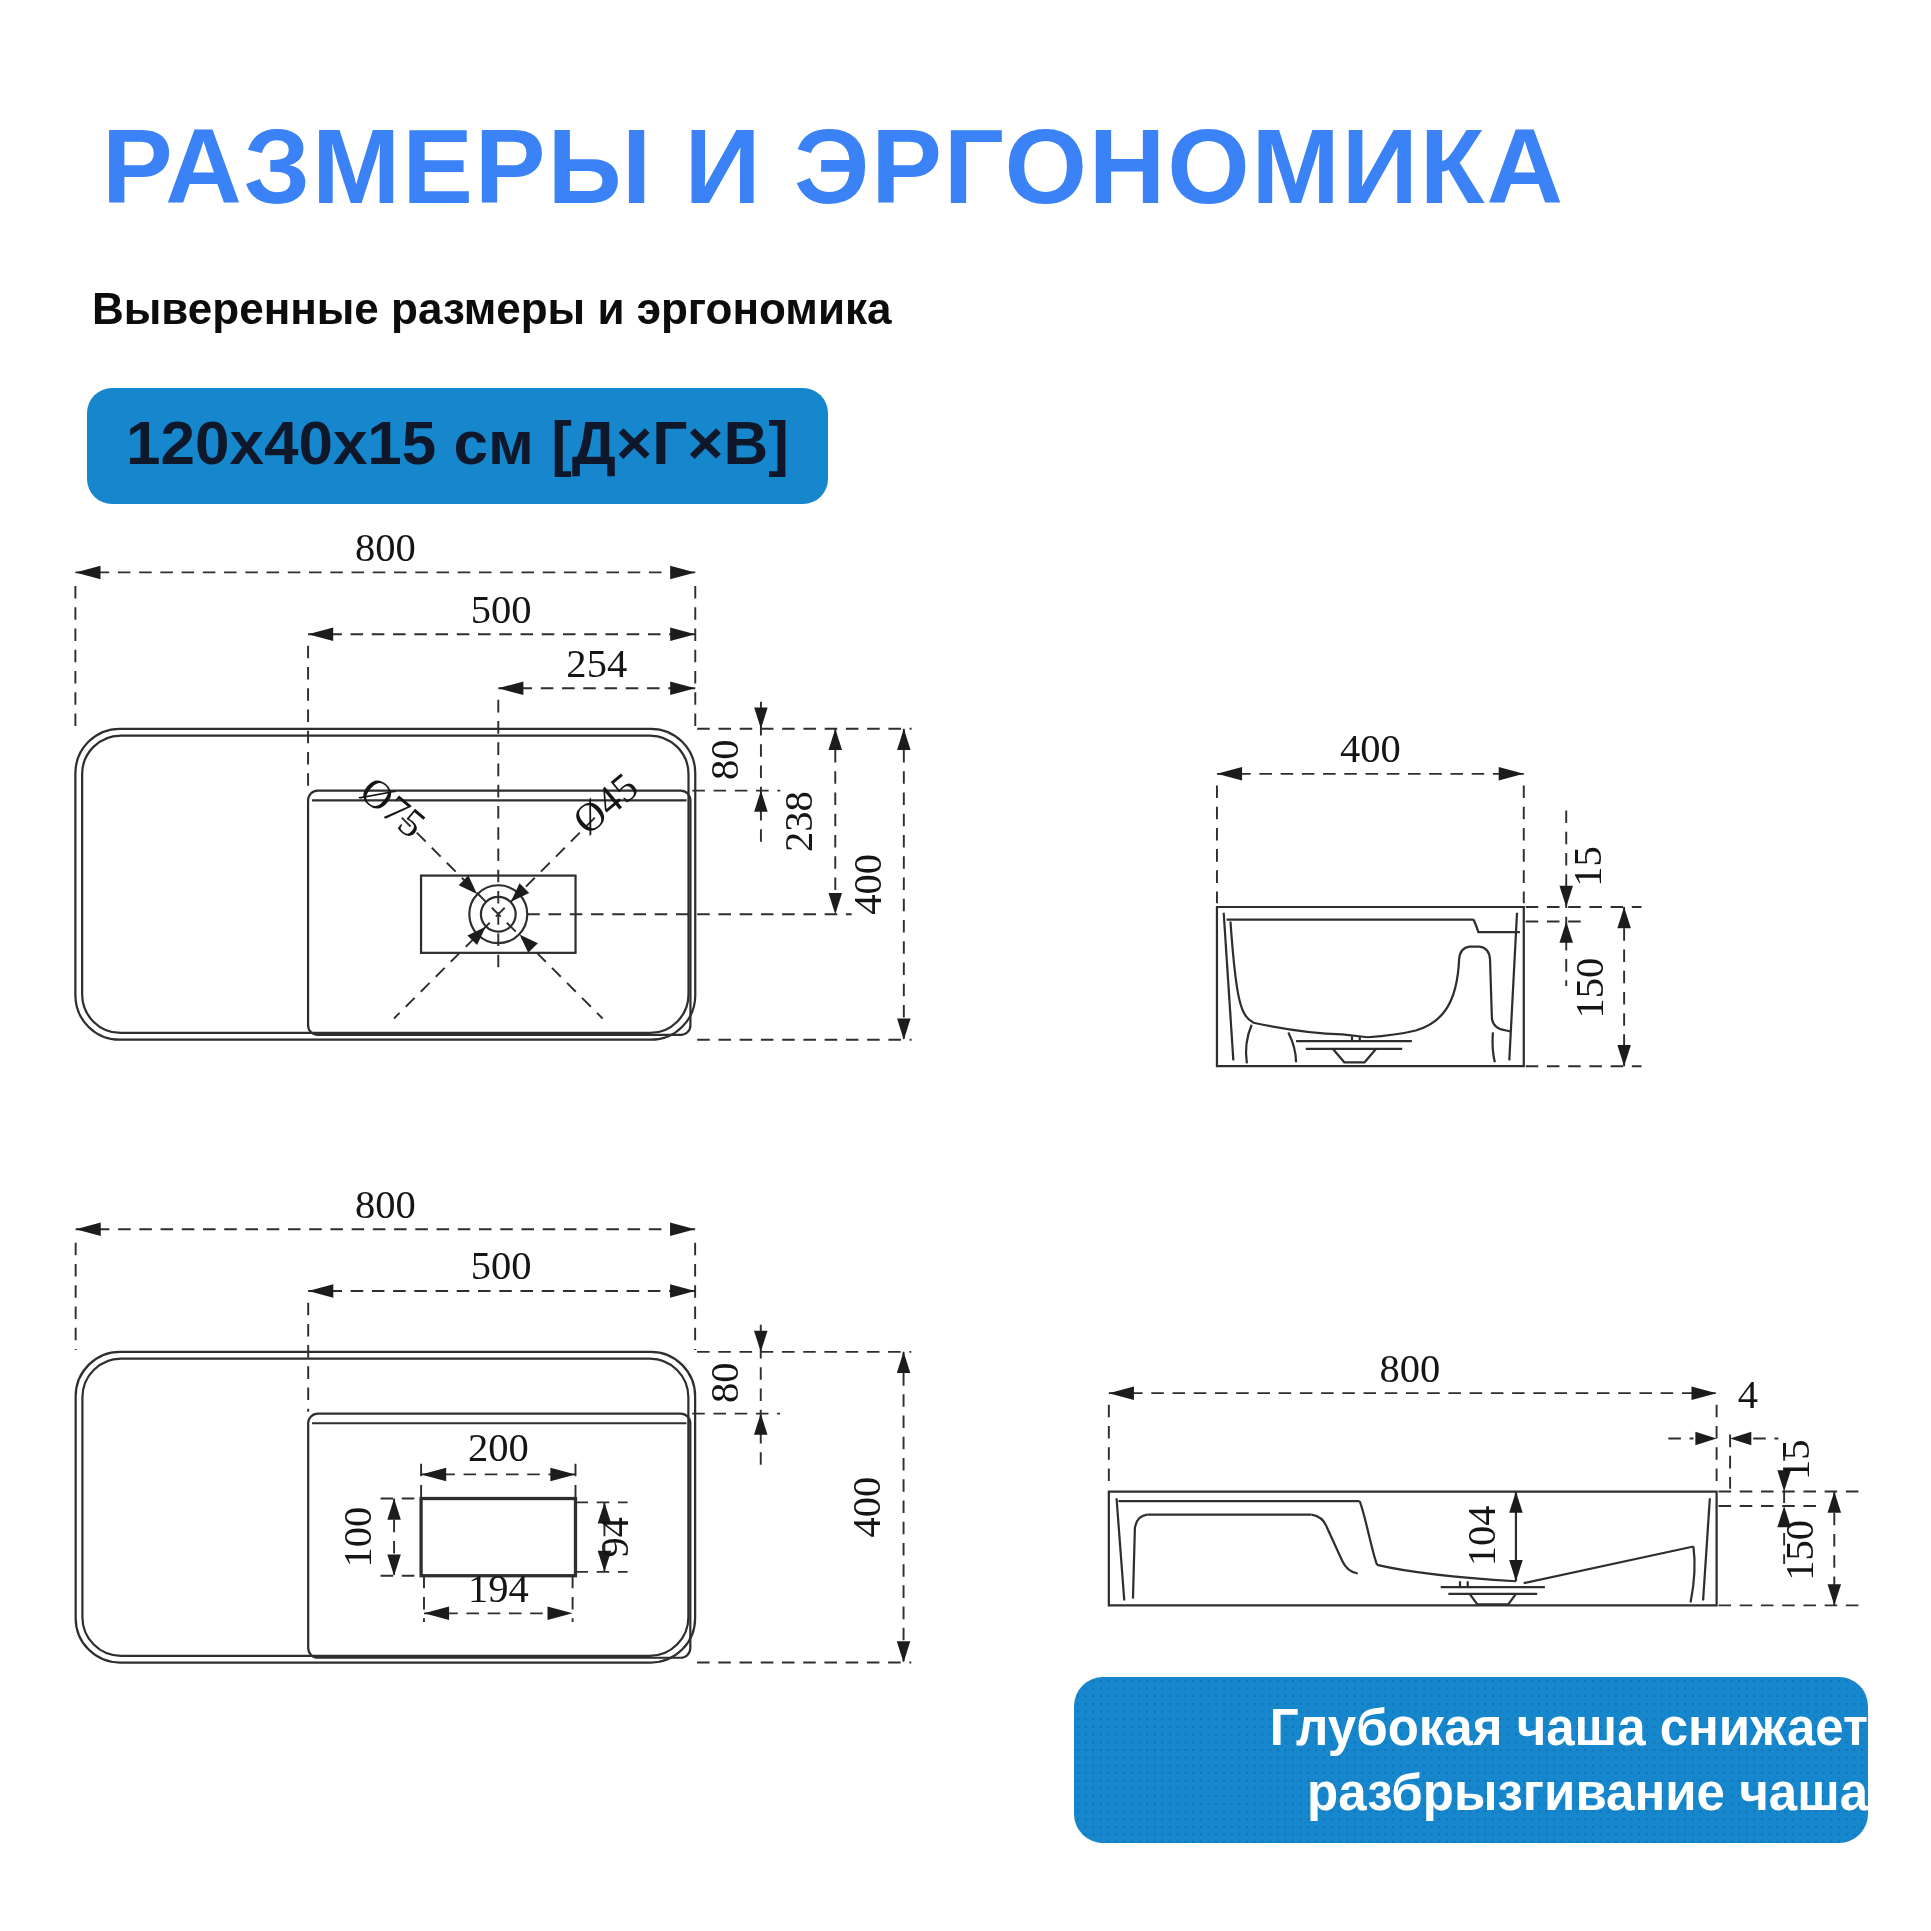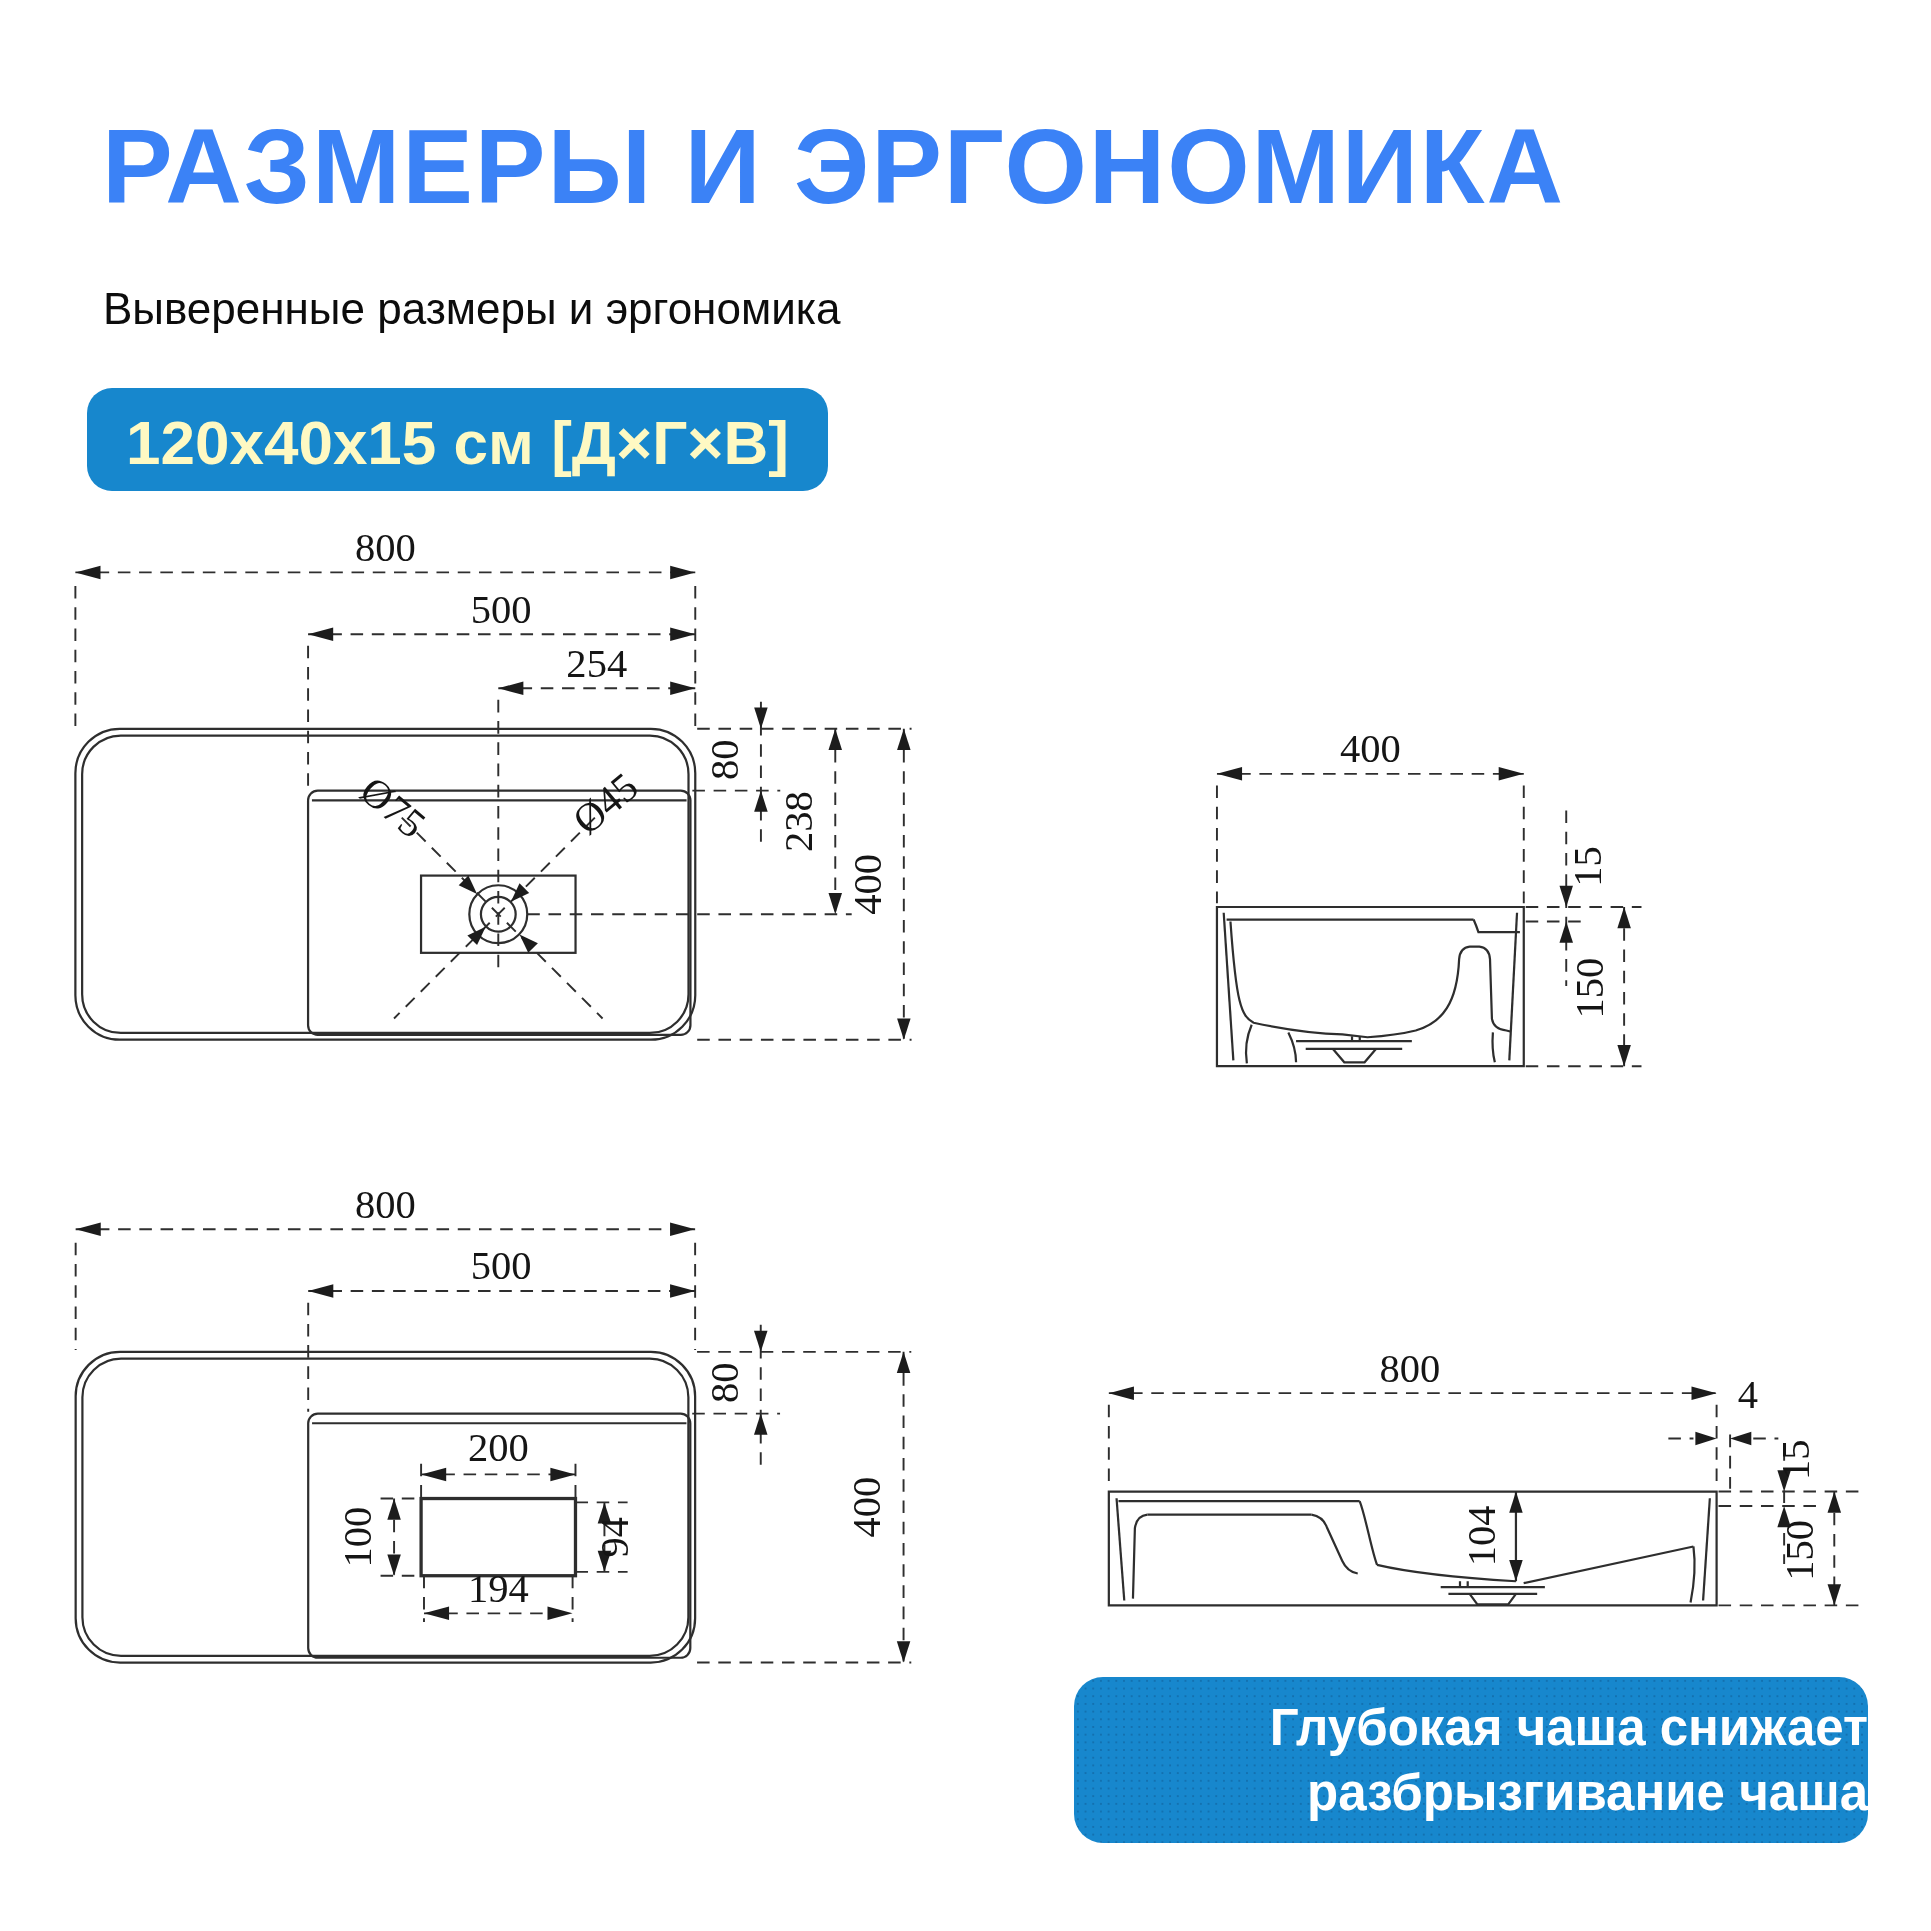--- a/index.html
+++ b/index.html
@@ -1,22 +1,22 @@
 <!DOCTYPE html>
 <html><head>
 <meta charset="utf-8">
 <style>
   html,body{margin:0;padding:0;background:#e8e8e8}
   .page{position:relative;width:1931px;height:1931px;background:#ffffff;overflow:hidden;
         font-family:"Liberation Sans",sans-serif}
   .title{position:absolute;left:102px;top:106px;font-size:106px;font-weight:800;
          color:#3b82f6;letter-spacing:1.9px;white-space:nowrap}
-  .subtitle{position:absolute;left:103px;top:284px;font-size:44px;font-weight:400;color:#0c0c0c}
-  .badge{position:absolute;left:87px;top:388px;height:103px;line-height:110px;padding:0 39px;
-         background:#1787cd;border-radius:25px;color:#fef9c3;font-size:62px;font-weight:800;
+  .subtitle{position:absolute;left:92px;top:284px;font-size:44px;font-weight:700;color:#0c0c0c}
+  .badge{position:absolute;left:87px;top:388px;height:116px;line-height:110px;padding:0 39px;
+         background:#1787cd;border-radius:25px;color:#0f172a;font-size:62px;font-weight:800;
          white-space:nowrap}
   .note{position:absolute;left:1074px;top:1677px;width:794px;height:166px;border-radius:29px;
         background-color:#1787cd;
         background-image:radial-gradient(rgba(8,55,100,0.28) 1.3px, transparent 1.4px);
         background-size:7.7px 7.7px;
         color:#ffffff;font-weight:700;font-size:51px;line-height:65px;text-align:right;
         display:flex;flex-direction:column;justify-content:center}
   svg.drawing{position:absolute;overflow:visible}
   svg text{font-family:"Liberation Serif","DejaVu Serif",serif;font-size:42px;fill:#151515}
   .ln{fill:none;stroke:#2e2e2e;stroke-width:2.3}

